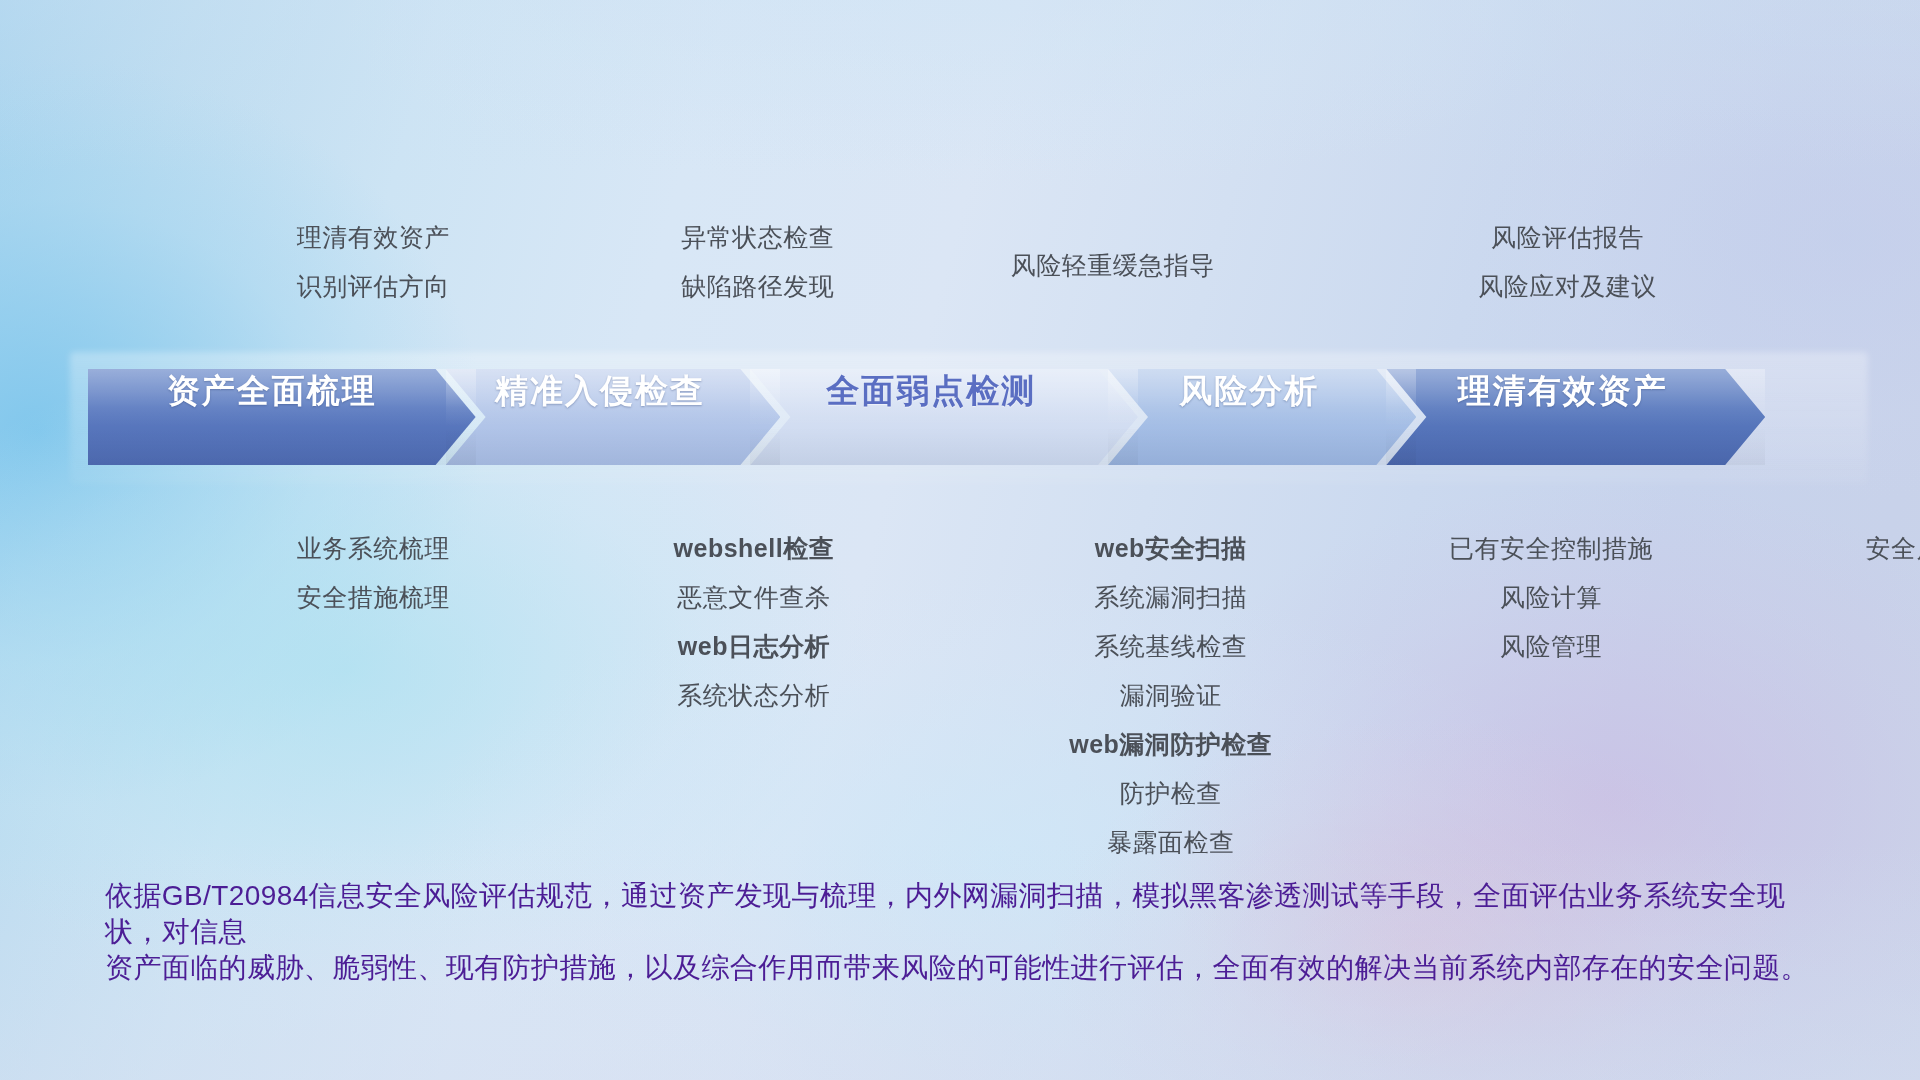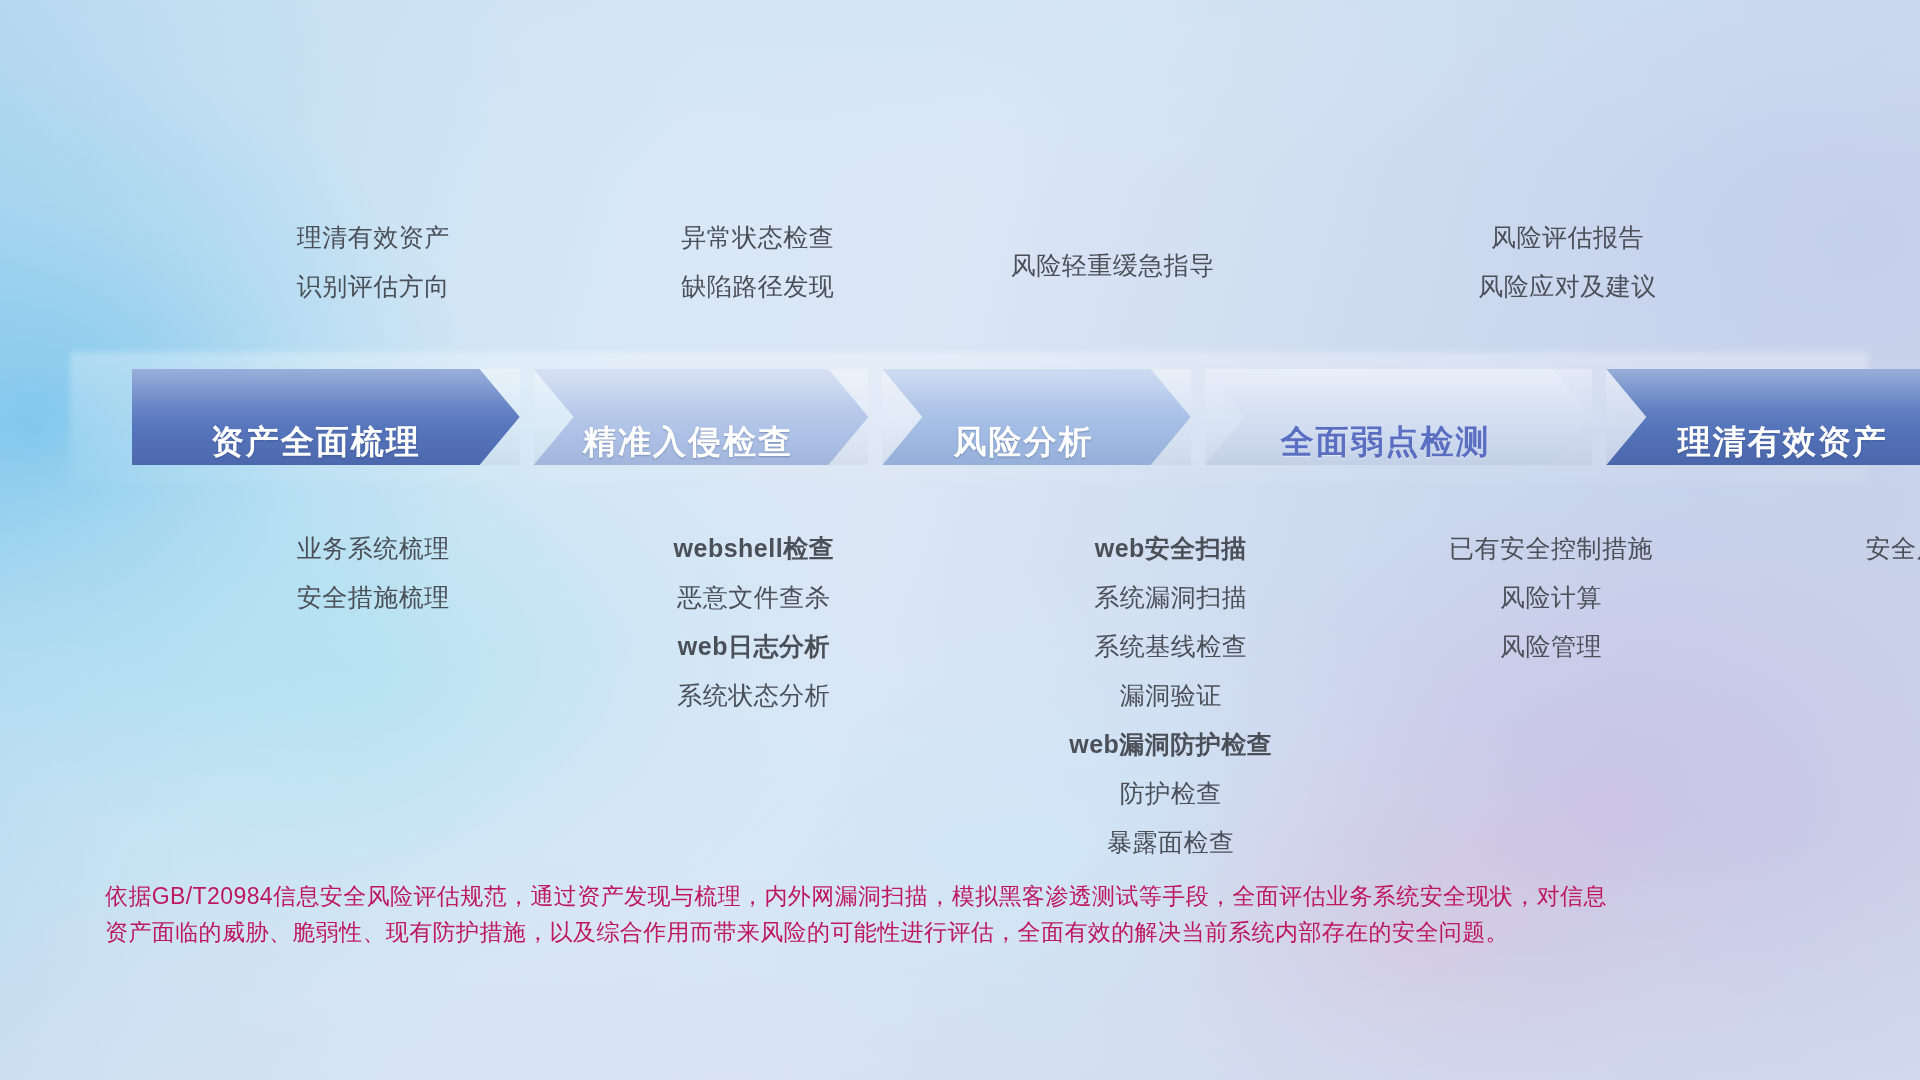--- a/index.html
+++ b/index.html
@@ -72,24 +72,23 @@
   }
   .top-col-inner{display:flex;flex-direction:column;align-items:center;}
   .top-col-inner.shift-down{padding-top:28px;}
 
   
   .band{
     position:absolute;left:88px;right:70px;top:369px;height:96px;
     display:flex;
   }
   .seg{
-    position:relative;height:96px;display:flex;align-items:flex-end;
+    position:relative;height:96px;display:flex;align-items:flex-start;
     justify-content:center;
     margin-right:-30px;
-    margin-left:44px;
   }
   .seg:last-child{margin-right:0;}
   .seg .shape{
     position:absolute;inset:0;
     clip-path:polygon(0 0, calc(100% - 40px) 0, 100% 50%, calc(100% - 40px) 100%, 0 100%);
   }
   .seg.first .shape{
     clip-path:polygon(0 0, calc(100% - 40px) 0, 100% 50%, calc(100% - 40px) 100%, 0 100%);
   }
   .seg.mid .shape{
@@ -132,21 +131,21 @@
   .bot-line{
     font-size:25px;color:#4b5058;line-height:1;margin-bottom:24px;
     white-space:nowrap;letter-spacing:.5px;
   }
   .bot-line.en{font-weight:bold;}
   .bot-col-inner{display:flex;flex-direction:column;align-items:center;}
 
   
   .footer{
     position:absolute;left:105px;right:105px;top:878px;
-    font-size:23px;line-height:36px;color:#be185d;letter-spacing:.4px;
+    font-size:28px;line-height:36px;color:#4c1d95;letter-spacing:.4px;
   }
   .footer p{margin:0;}
 </style>
 </head>
 <body>
 
 <div class="bg bg-base"></div>
 <div class="bg bg-glow-a"></div>
 <div class="bg bg-glow-b"></div>
 <div class="bg bg-glow-c"></div>
@@ -198,30 +197,30 @@
       <div class="gloss"></div>
       <div class="label txt-white">资产全面梳理</div>
     </div>
 
     <div class="seg mid" style="flex:0 0 19.0%;">
       <div class="shape sk2"></div>
       <div class="gloss"></div>
       <div class="label txt-white">精准入侵检查</div>
     </div>
 
+    <div class="seg mid" style="flex:0 0 22.0%;">
+      <div class="shape sk3"></div>
+      <div class="gloss"></div>
+      <div class="label txt-blue">全面弱点检测</div>
+    </div>
+
     <div class="seg mid" style="flex:0 0 17.5%;">
       <div class="shape sk4"></div>
       <div class="gloss"></div>
       <div class="label txt-white">风险分析</div>
-    </div>
-
-    <div class="seg mid" style="flex:0 0 22.0%;">
-      <div class="shape sk3"></div>
-      <div class="gloss"></div>
-      <div class="label txt-blue">全面弱点检测</div>
     </div>
 
     <div class="seg mid" style="flex:0 0 21.5%;">
       <div class="shape sk5"></div>
       <div class="gloss"></div>
       <div class="label txt-white">理清有效资产</div>
     </div>
 
   </div>
 

